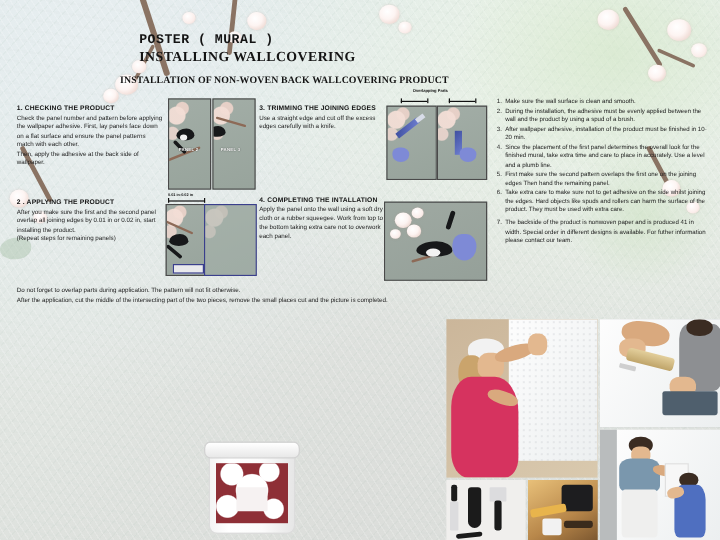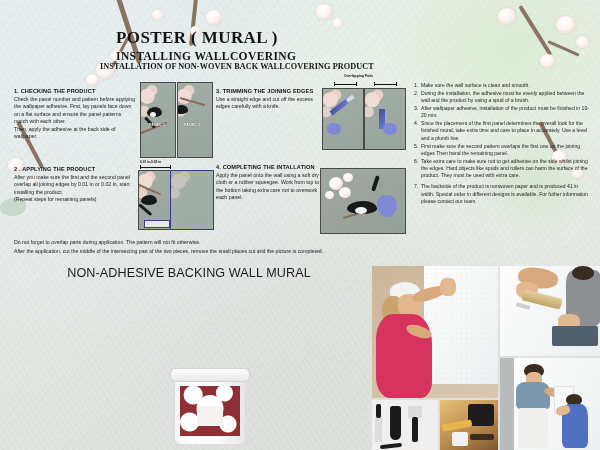--- a/index.html
+++ b/index.html
@@ -30,21 +30,21 @@
   
   .branch{position:absolute;background:#8a7363;border-radius:2px;transform-origin:left center;}
   .blossom{position:absolute;border-radius:50%;
     background:radial-gradient(circle at 40% 35%, #ffffff 0%, #fdf4f2 45%, #f0dcd6 75%, #e4cac1 100%);
     box-shadow:0 0 2px rgba(180,150,140,.35);}
   .blossom.small{background:radial-gradient(circle at 40% 35%,#fff 0%,#fbeeeb 60%,#e9d3cc 100%);}
   .leafy{position:absolute;border-radius:60% 40% 55% 45%;background:rgba(150,180,150,.35);}
 
   
   .head{position:absolute;left:106px;top:28px;width:300px;}
-  .head .t1{font-family:Liberation Serif, serif;font-weight:bold;font-size:17px;color:#141414;
+  .head .t1{font-family:Liberation Mono, monospace;font-weight:bold;font-size:11px;color:#141414;
     letter-spacing:.4px;margin-left:10px;}
   .head .t2{font-family:"Liberation Serif",serif;font-weight:bold;font-size:11.5px;color:#141414;
     letter-spacing:.4px;margin-left:10px;margin-top:2px;}
   .subhead{position:absolute;left:100px;top:62px;width:330px;
     font-family:"Liberation Serif",serif;font-weight:bold;font-size:8.2px;color:#141414;letter-spacing:.1px;}
 
   .step{position:absolute;}
   .step h4{margin:0 0 2px 0;font-size:5.6px;font-weight:bold;color:#111;letter-spacing:.15px;}
   .step p{margin:0;font-size:5.2px;line-height:1.42;color:#1c1c1c;}
 
@@ -291,21 +291,20 @@
       <li class="gap"><span class="n">7.</span><span>The backside of the product is nonwoven paper and is produced 41 in width. Special order in different designs is available. For futher information please contact our team.</span></li>
     </ol>
   </div>
 
   <div class="footnotes">
     <div>Do not forget to overlap parts during application. The pattern will not fit otherwise.</div>
     <div>After the application, cut the middle of the intersecting part of the two pieces, remove the small places cut and the picture is completed.</div>
   </div>
 
   <div class="promo">
-    <div class="ptitle">NON-ADHESIVE BACKING WALL MURAL</div>
   </div>
 
   <div class="bucket">
     <div class="body">
       <div class="label">
         <div class="lblcard"></div>
       </div>
     </div>
     <div class="lid"></div>
   </div>

